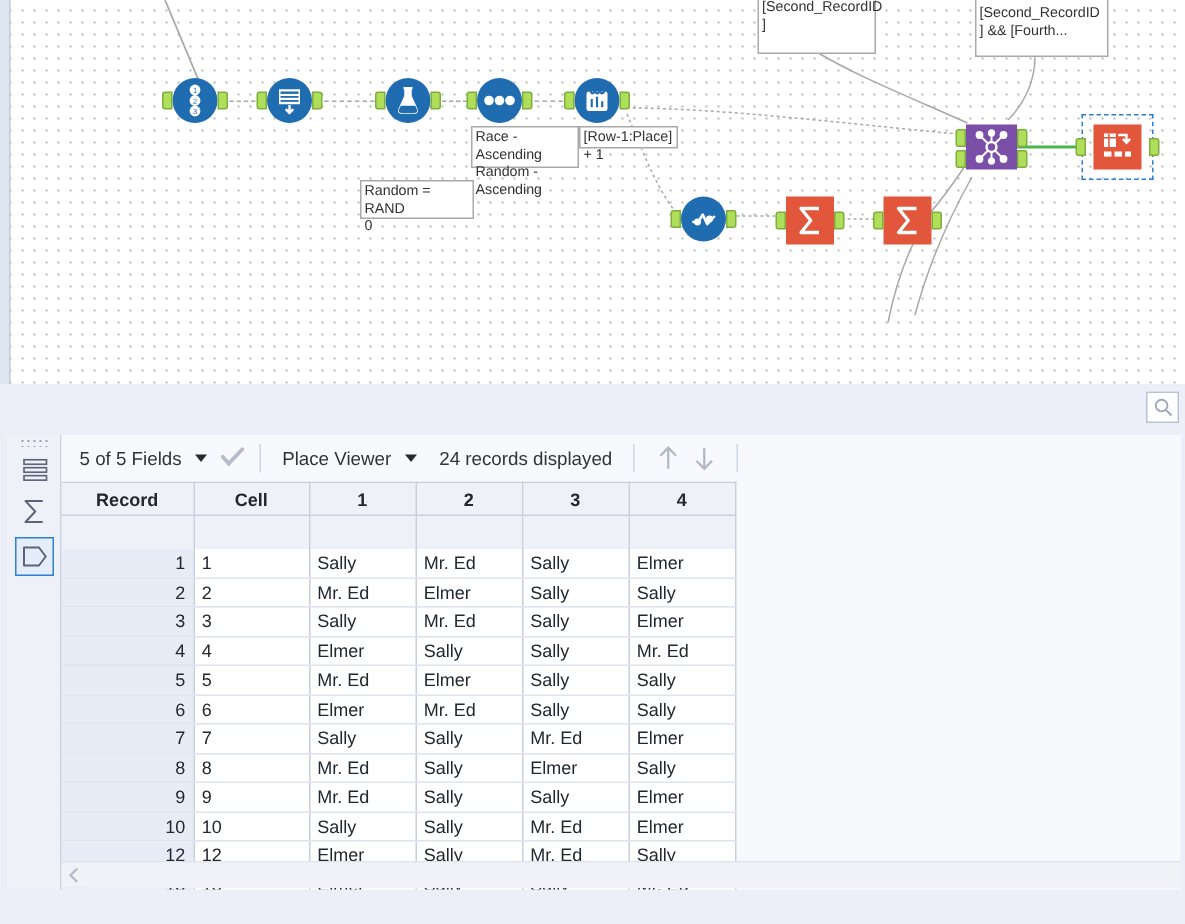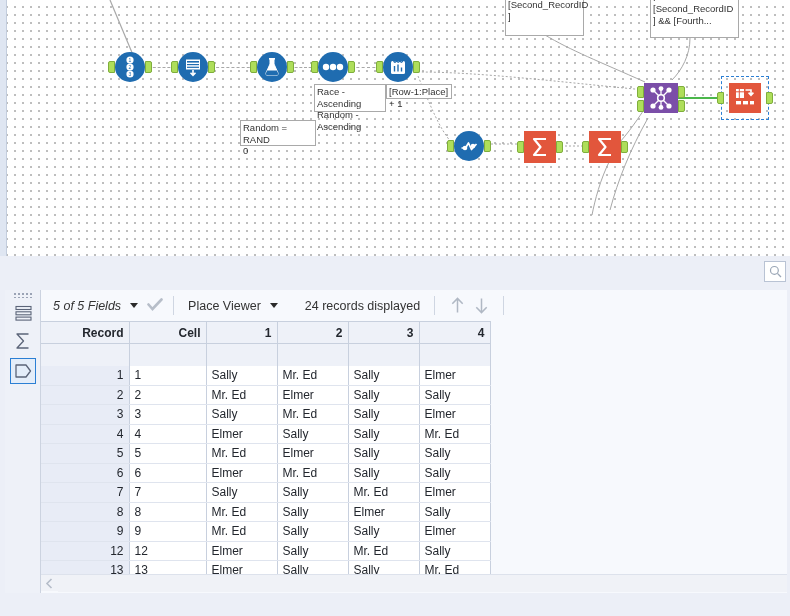--- a/index.html
+++ b/index.html
@@ -158,21 +158,21 @@
     height: 19.5px;
     padding: 0 5px;
     border-right: 1px solid #c8d0de;
     border-bottom: 1px solid #dfe4ee;
     overflow: hidden; white-space: nowrap;
     font-weight: normal;
   }
   table#grid thead th {
     background: #eef1f8;
     font-weight: bold;
-    text-align: right;
+    text-align: center;
     border-bottom: none;
     height: 22px;
     border-top: 1px solid #c8d0de;
   }
   thead tr.greenline th { height: 3px; padding: 0; border-right: 1px solid #c8d0de; border-bottom: none; }
   thead tr.greenline th.grn { background: #9ede5b; }
   thead tr.greenline th.nogrn { background: #eef1f8; }
   td.recordcol, th.recordcol {
     background: #e8ecf6; text-align: right;
     border-right: 1px solid #c8d0de;
@@ -391,35 +391,35 @@
       </svg>
     </div>
     <div class="rail-btn active" style="top:68px;">
       <svg width="18" height="16" viewBox="0 0 18 16">
         <path d="M2 2 L12 2 L16.5 8 L12 14 L2 14 Z" stroke="#5b6478" stroke-width="1.3" fill="none" stroke-linejoin="round"></path>
       </svg>
     </div>
   </div>
 
   <div id="toolbar">
-    <div class="tb-item" style="margin-left:8px;font-style:italic;">
+    <div class="tb-item" style="margin-left:8px;">
       <span class="tb-label">5 of 5 Fields</span>
       <span class="caret"></span>
       <span class="check">
         <svg width="16" height="13" viewBox="0 0 16 13">
             <path d="M1.5 6.5 L5.5 11 L14.5 1.5" stroke="#b7bec9" stroke-width="2.6" fill="none" stroke-linecap="round"></path>
           </svg>
       </span>
     </div>
     <div class="tb-sep"></div>
     <div class="tb-item">
       <span class="tb-label">Place Viewer</span>
       <span class="caret"></span>
     </div>
-    <span class="tb-label" style="margin-left:18px;">24 records displayed</span>
+    <span class="tb-label" style="margin-left:6px;">24 records displayed</span>
     <div class="tb-sep"></div>
     <div class="arrowbtn">
       <svg width="15" height="17" viewBox="0 0 15 17">
           <path d="M7.5 15.5 L7.5 1.8 M2.3 6.8 L7.5 1.4 L12.7 6.8" stroke="#b0b8c4" stroke-width="1.5" fill="none"></path>
         </svg>
     </div>
     <div class="arrowbtn">
       <svg width="15" height="17" viewBox="0 0 15 17">
           <path d="M7.5 1.5 L7.5 15.2 M2.3 10.2 L7.5 15.6 L12.7 10.2" stroke="#b0b8c4" stroke-width="1.5" fill="none"></path>
         </svg>
@@ -521,20 +521,28 @@
           </tr>
           <tr>
             <td class="col-record recordcol">9</td>
             <td class="col-race">9</td>
             <td class="col-n">Mr. Ed</td>
             <td class="col-n">Sally</td>
             <td class="col-n">Sally</td>
             <td class="col-n">Elmer</td>
           </tr>
           <tr>
+            <td class="col-record recordcol">10</td>
+            <td class="col-race">10</td>
+            <td class="col-n">Sally</td>
+            <td class="col-n">Sally</td>
+            <td class="col-n">Mr. Ed</td>
+            <td class="col-n">Elmer</td>
+          </tr>
+          <tr>
             <td class="col-record recordcol">12</td>
             <td class="col-race">12</td>
             <td class="col-n">Elmer</td>
             <td class="col-n">Sally</td>
             <td class="col-n">Mr. Ed</td>
             <td class="col-n">Sally</td>
           </tr>
           <tr>
             <td class="col-record recordcol">13</td>
             <td class="col-race">13</td>

